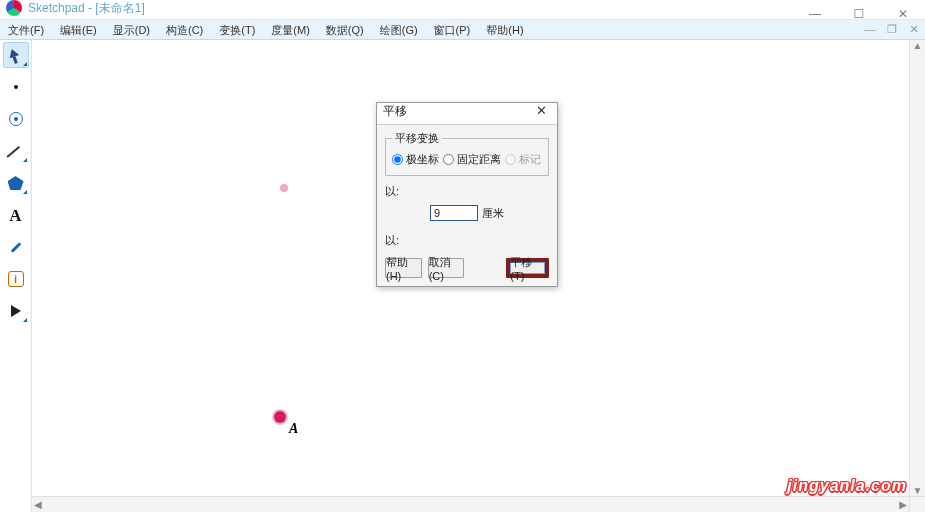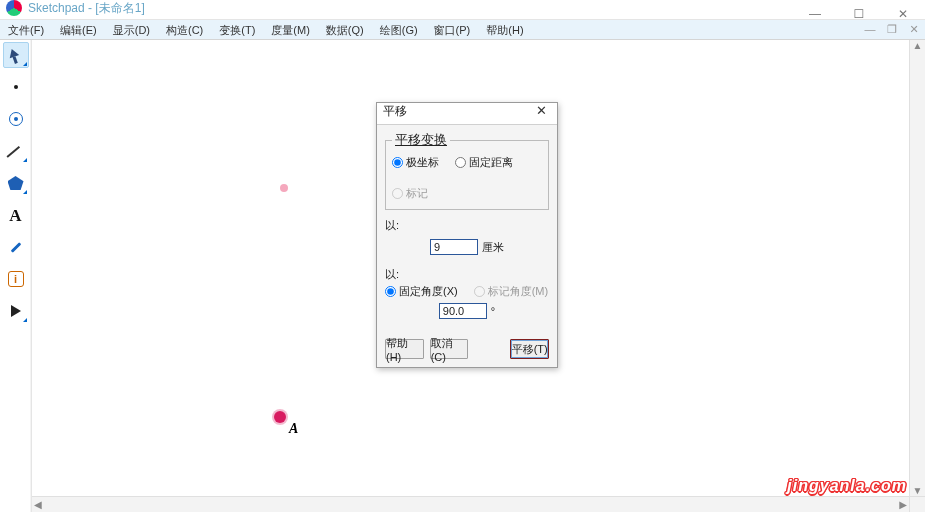--- a/index.html
+++ b/index.html
@@ -125,42 +125,42 @@
     .dlg-title {
       height: 22px; background: #fff; display:flex; align-items:flex-start; padding:0 6px;
       border-bottom:1px solid #d0d0d0; font-size:12px;
     }
     .dlg-close { margin-left:auto; font-size:13px; font-family:Arial; color:#333; padding:0 4px; }
 
     .dlg-body { padding: 6px 8px 4px 8px; }
 
     fieldset { border:1px solid #bbb; margin: 0 0 8px 0; padding: 6px 6px 8px 6px; }
     fieldset.flat { border:none; padding: 0 0 6px 0; margin:0 0 6px 0; }
-    legend { font-size:13px; padding:0 3px;text-decoration:underline; }
-
-    .radiorow { display:flex; gap:16px; align-items:center; flex-wrap:wrap; }
+    legend { font-size:11px; padding:0 3px; }
+
+    .radiorow { display:flex; gap:4px; align-items:center; flex-wrap:wrap; }
     label.rd { display:flex; align-items:center; gap:3px; }
     label.rd.disabled { color:#9c9c9c; }
     input[type=radio]{ width:11px; height:11px; }
 
     .sublabel { margin: 2px 0 2px 0; }
 
     .numrow { display:flex; align-items:center; justify-content:center; gap:4px; margin-top:4px;}
     .numbox { width:48px; height:16px; border:1px solid #2b579a; font-size:11px; padding:0 3px;
               display:flex; align-items:center; background:#fff; }
     .unit   { }
     .degree::after { content:"°"; }
 
     .btnrow { display:flex; gap:6px; padding:4px 8px 8px 8px; justify-content: space-between; }
     .btn {
       flex:1; height:20px; font-size:11px;
       background:#efefef; border:1px solid #a0a0a0; border-radius:1px;
       display:flex; align-items:center; justify-content:center;
     }
-    .btn.primary { border:1px solid #7f1d1d; box-shadow: inset 0 0 0 1px #6fa2d8; margin-left: 36px; }
+    .btn.primary { border:4px solid #7f1d1d; box-shadow: inset 0 0 0 1px #6fa2d8; margin-left: 36px; }
   </style>
 </head>
 <body>
 
 <div class="titlebar">
   <div class="appicon"></div>
   <span>Sketchpad  - [未命名1]</span>
   <div class="wincontrols">
     <div class="winbtn">—</div>
     <div class="winbtn">☐</div>
@@ -269,36 +269,20 @@
 
       <div class="sublabel">以:</div>
       <fieldset class="flat">
         <div class="numrow">
           <span class="numbox">9</span>
           <span class="unit">厘米</span>
         </div>
       </fieldset>
 
       <div class="sublabel">以:</div>
-      <fieldset class="flat">
-        <div class="radiorow">
-          <label class="rd">
-            <input type="radio" name="ang" checked="" style="">
-            <span>固定角度(X)</span>
-          </label>
-          <label class="rd disabled">
-            <input type="radio" name="ang" disabled="" style="">
-            <span>标记角度(M)</span>
-          </label>
-        </div>
-        <div class="numrow">
-          <span class="numbox">90.0</span>
-          <span class="unit degree"></span>
-        </div>
-      </fieldset>
     </div>
 
     <div class="btnrow">
       <div class="btn">帮助(H)</div>
       <div class="btn">取消(C)</div>
       <div class="btn primary">平移(T)</div>
     </div>
   </div>
 
 </div>

